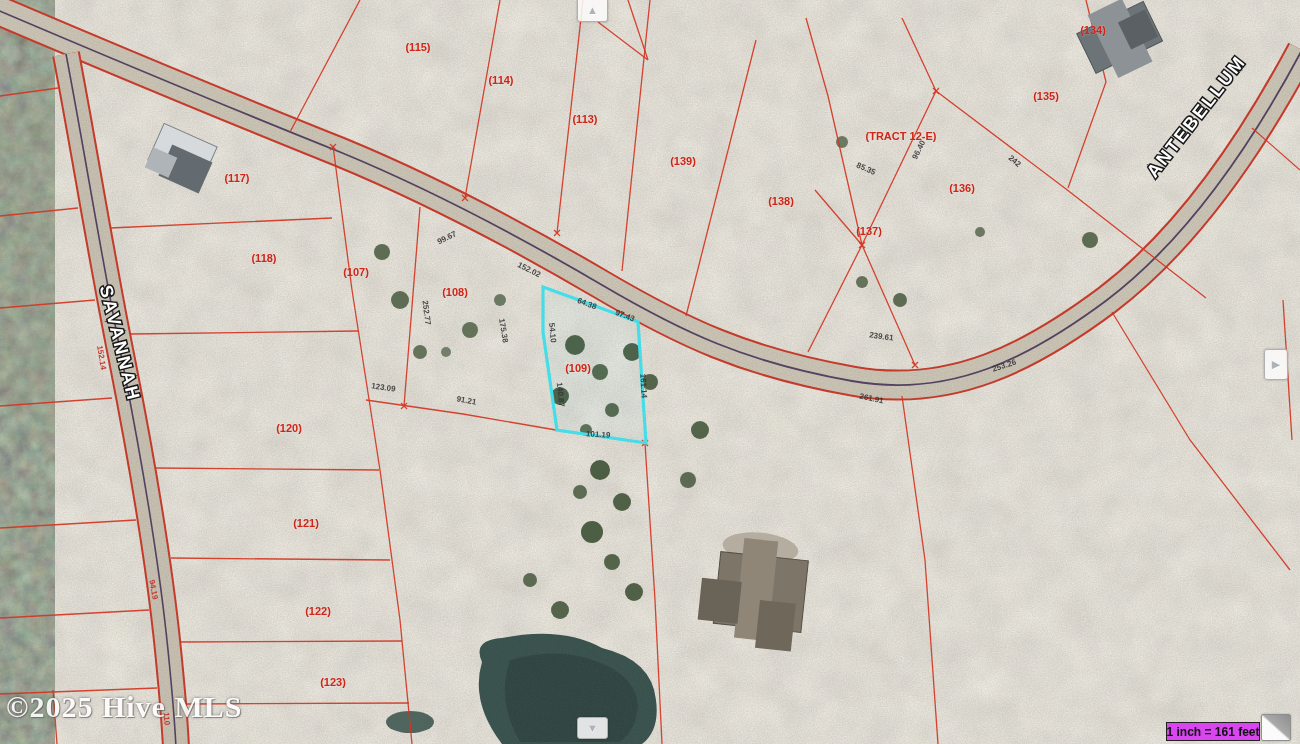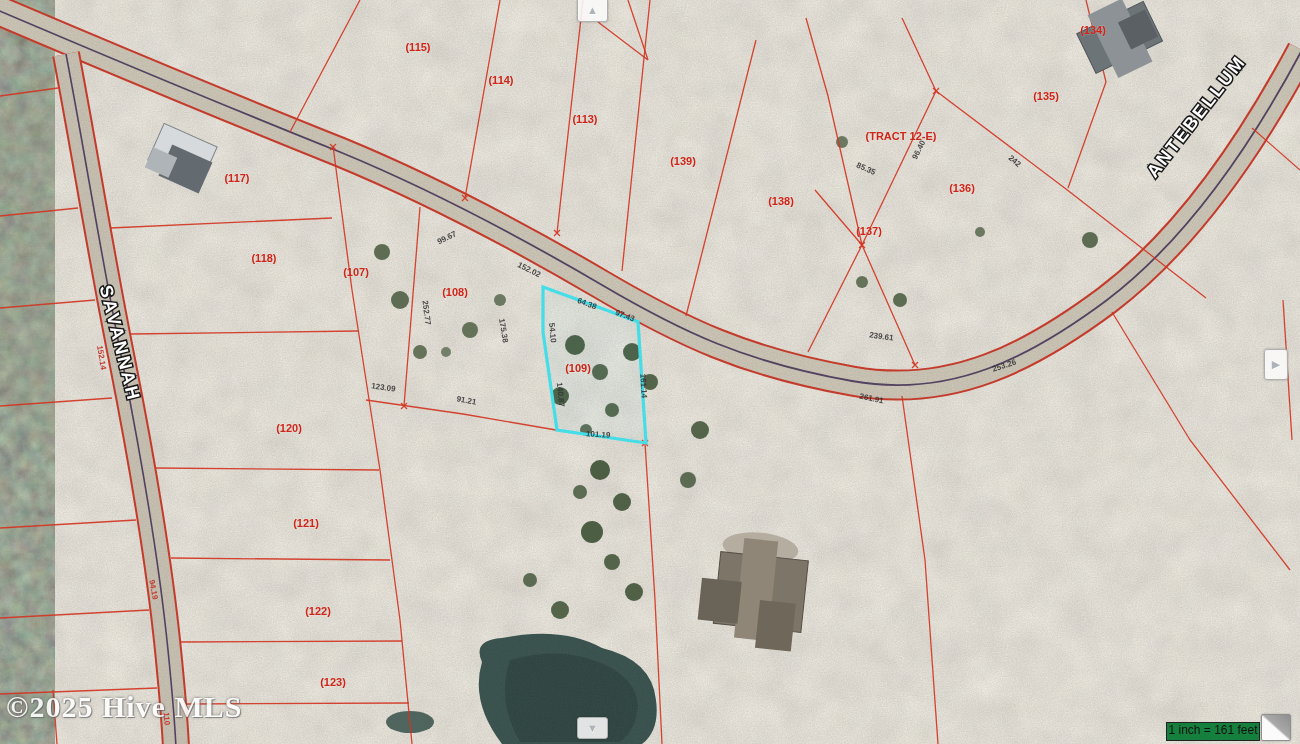--- a/index.html
+++ b/index.html
@@ -32,23 +32,23 @@
     position:absolute;display:flex;align-items:center;justify-content:center;
     background:rgba(250,250,250,.88);border:1px solid #b0b0b0;border-radius:3px;
     box-shadow:0 0 2px rgba(0,0,0,.35);color:#9aa0a6;font-size:11px;line-height:1;
     padding:0;cursor:pointer;
   }
   .pan span{color:#adb3b8;text-shadow:0 1px 0 #fff;}
   .pan-up{left:577px;top:0;width:31px;height:22px;border-top:none;border-radius:0 0 3px 3px;}
   .pan-down{left:577px;top:717px;width:31px;height:22px;}
   .pan-right{left:1264px;top:349px;width:24px;height:31px;}
   .scalebox{
-    position:absolute;left:1166px;top:722px;width:92px;height:17px;background:#15803d;
-    border:1px solid #222;display:flex;align-items:flex-start;justify-content:center;
-    font-size:12px;font-weight:normal;color:#111;white-space:nowrap;
+    position:absolute;left:1166px;top:722px;width:92px;height:17px;background:#d946ef;
+    border:1px solid #222;display:flex;align-items:center;justify-content:center;
+    font-size:12px;font-weight:bold;color:#111;white-space:nowrap;
   }
   .scale-handle{
     position:absolute;left:1261px;top:714px;width:28px;height:25px;
     border:1px solid #8f8f8f;border-radius:2px;
     background:linear-gradient(to top right,#fbfbfb 47%,#a9a9a9 53%,#8e8e8e 100%);
     box-shadow:0 0 2px rgba(0,0,0,.3);cursor:pointer;
   }
 </style>
 </head>
 <body>

